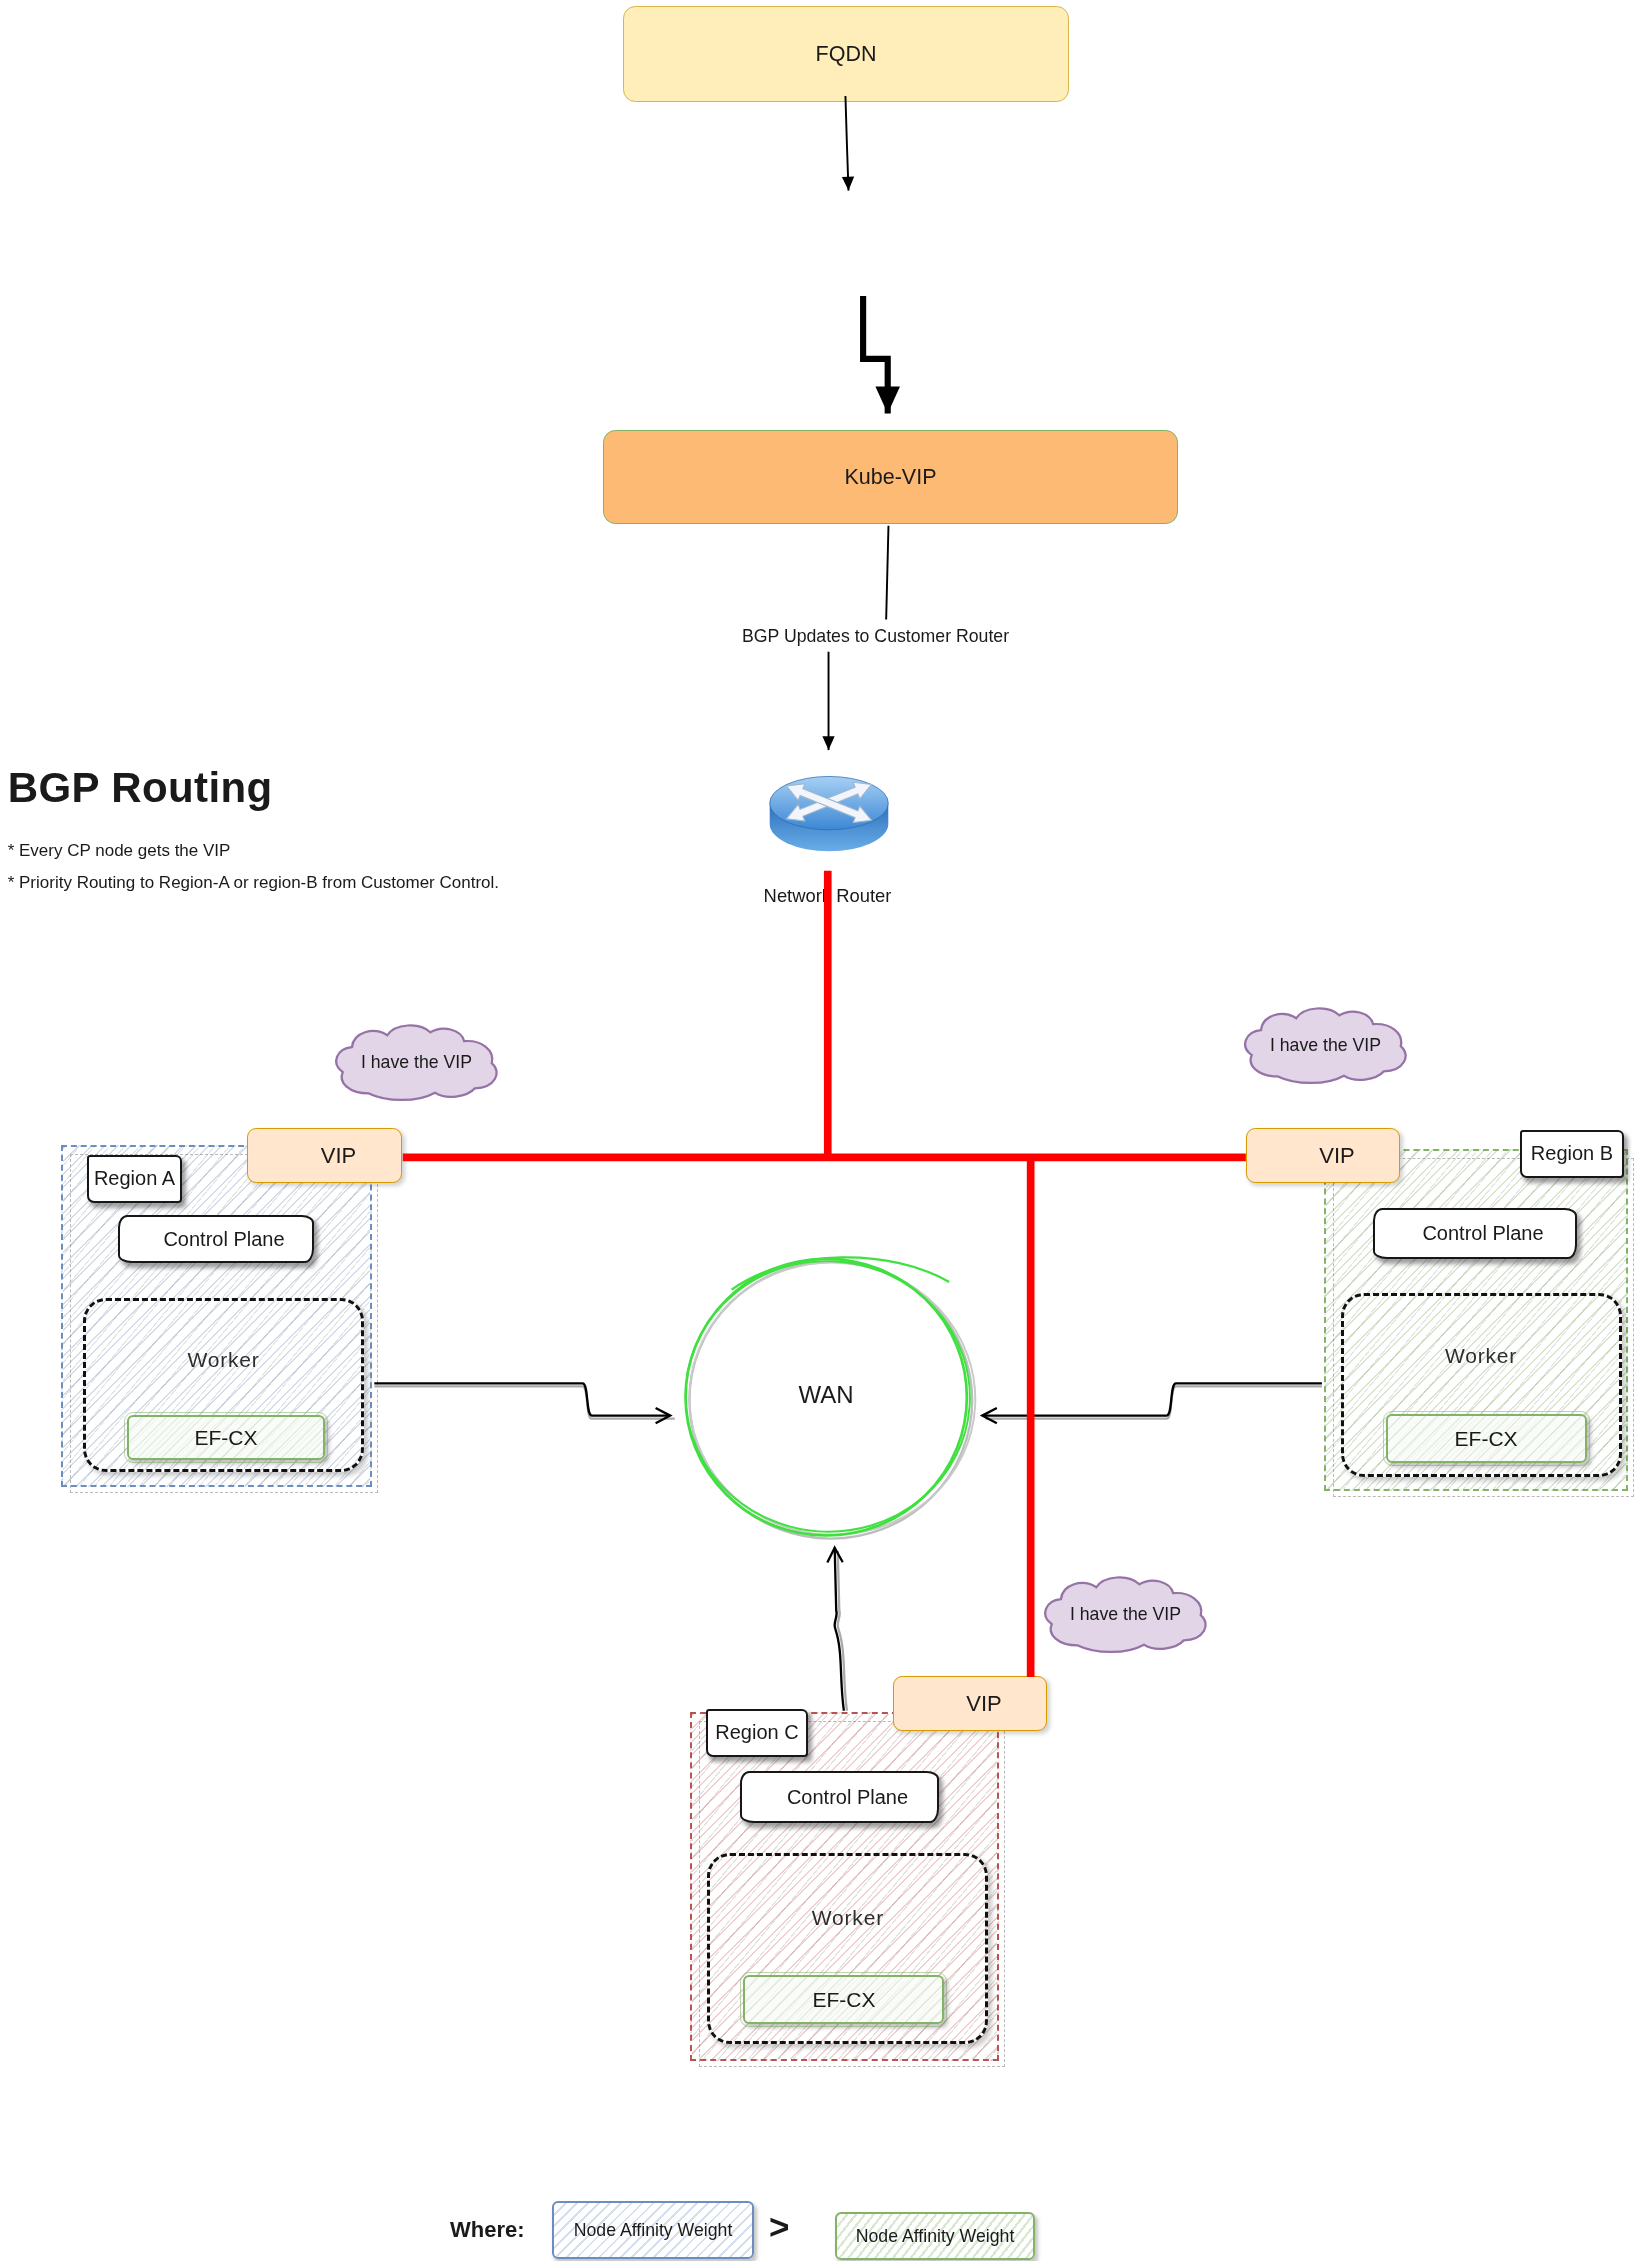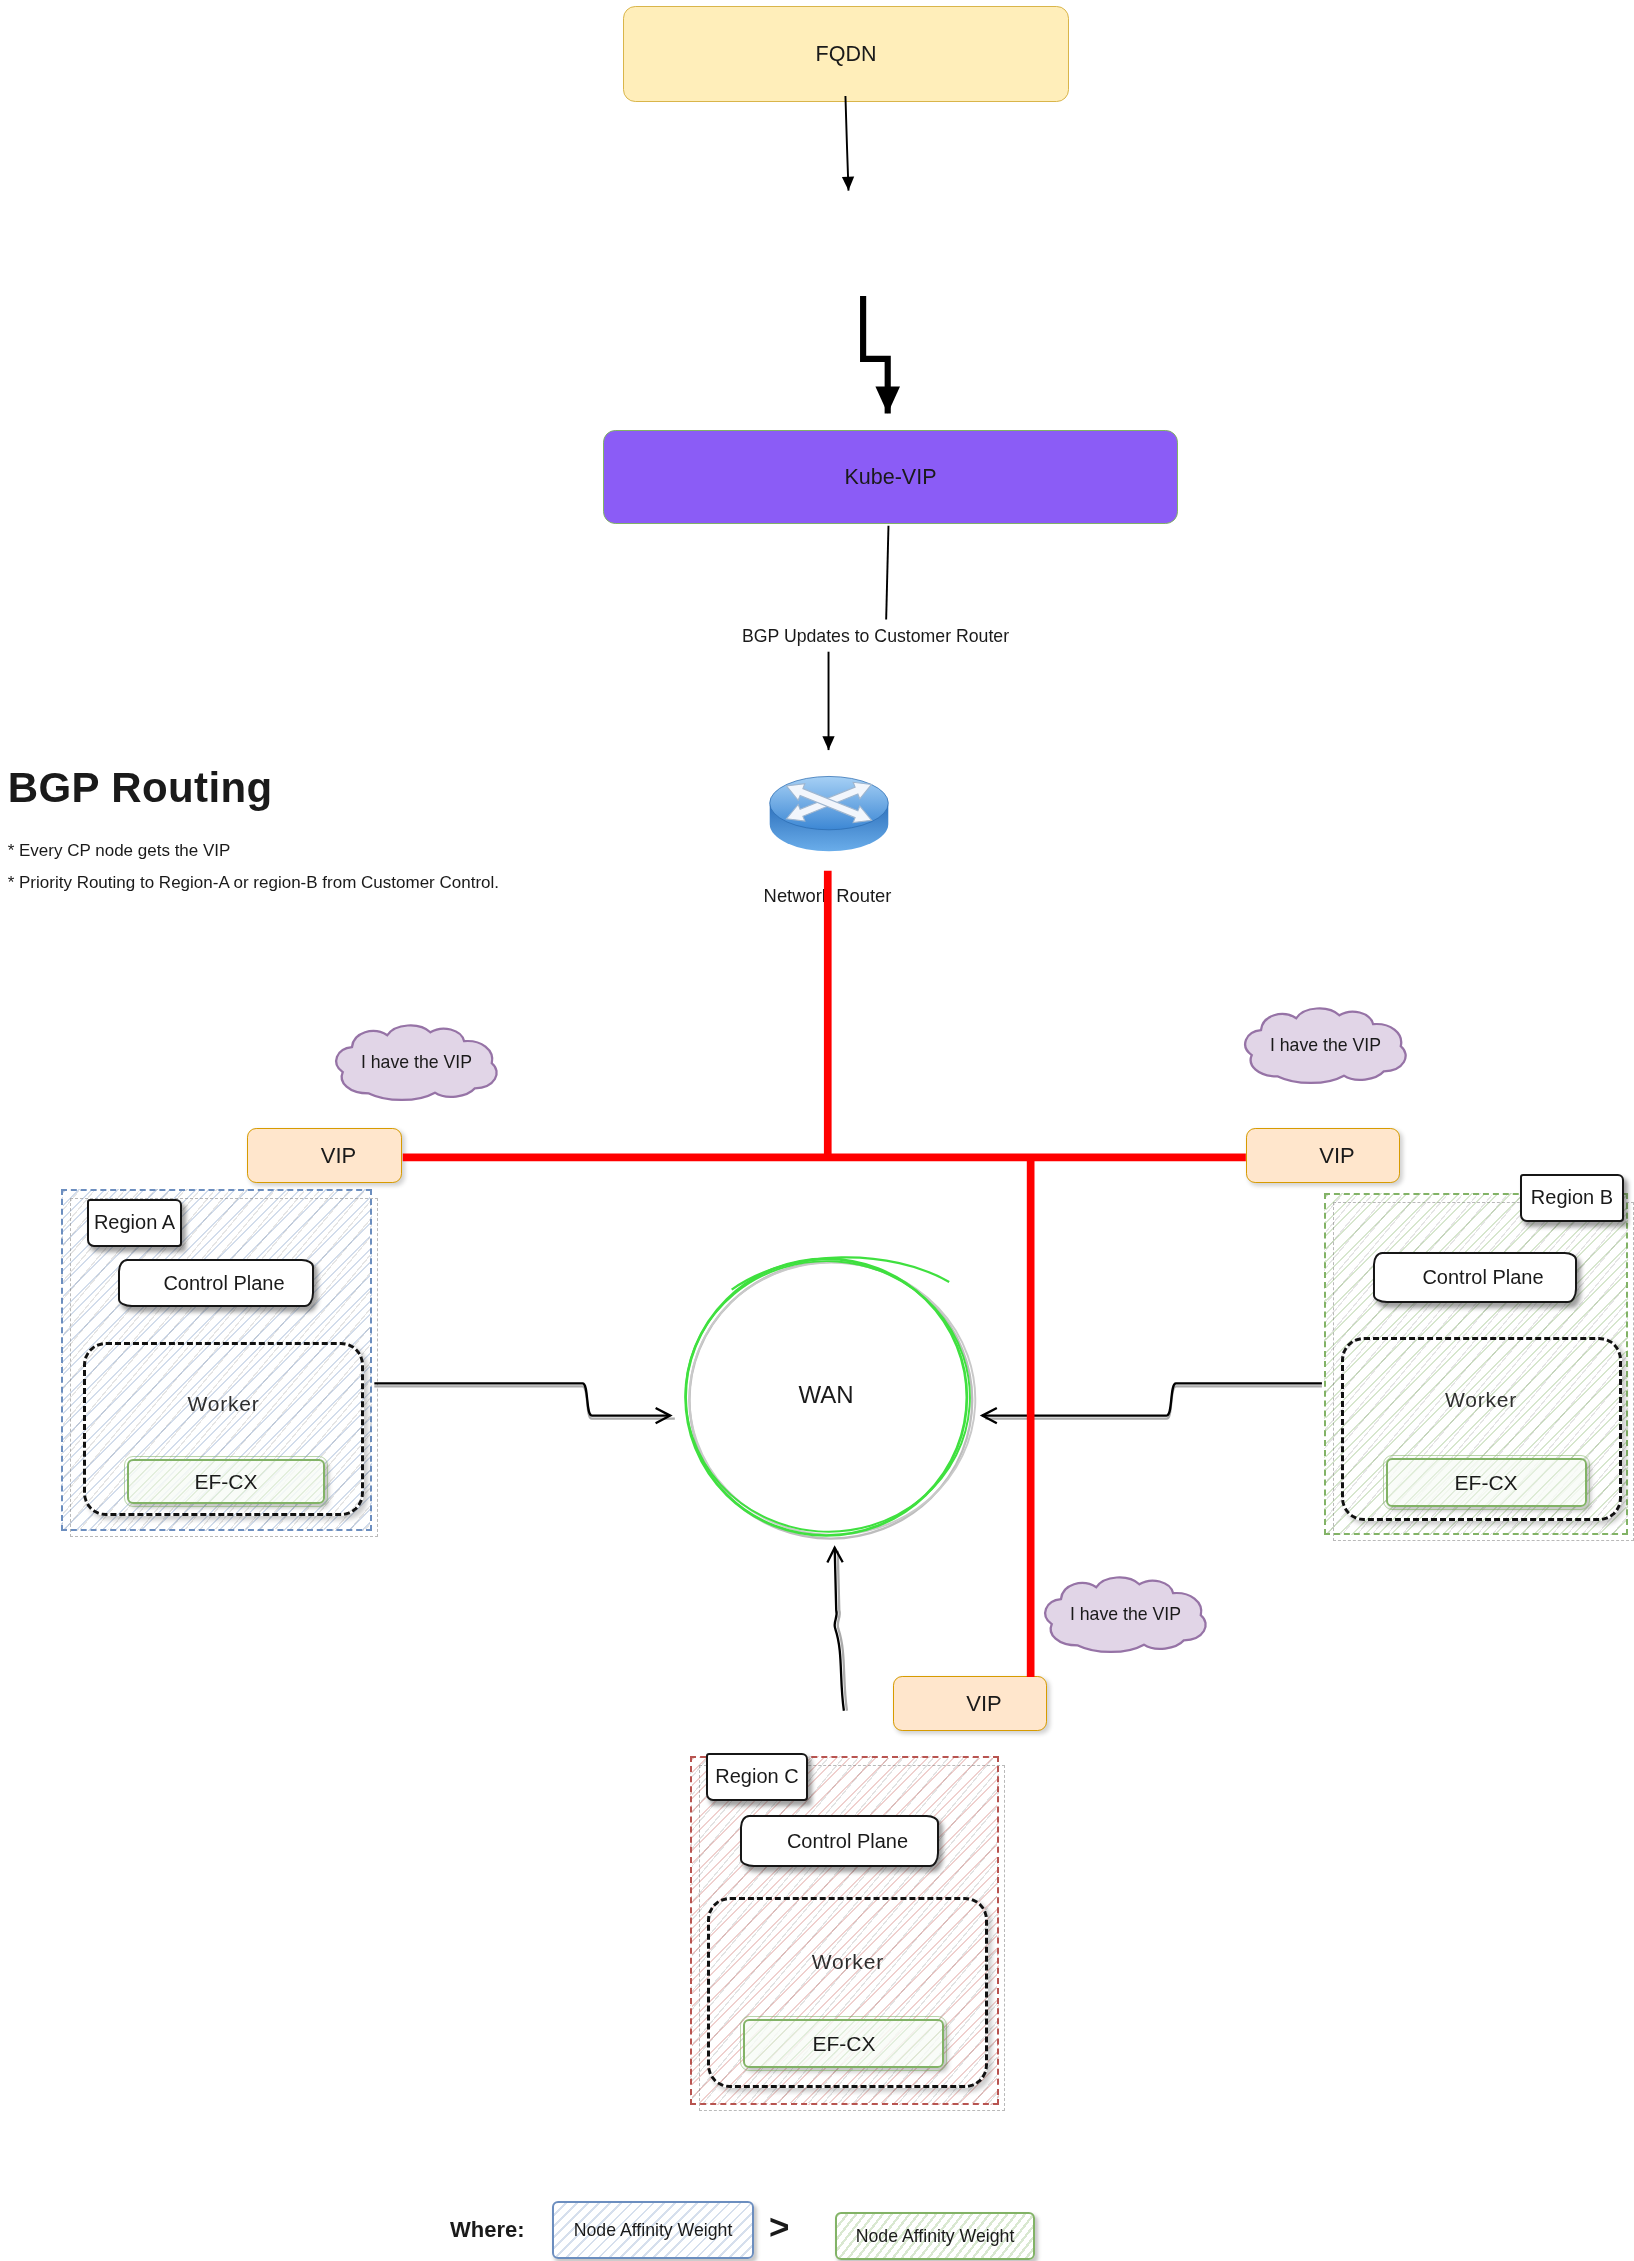--- a/index.html
+++ b/index.html
@@ -4,32 +4,32 @@
 <style>
   html,body{margin:0;padding:0;background:#ffffff;font-family:"Liberation Sans",sans-serif;color:#1a1a1a;}
   #canvas{position:relative;width:1634px;height:2261px;background:#ffffff;overflow:hidden;}
   .abs{position:absolute;box-sizing:border-box;}
   .ctr{display:flex;align-items:center;justify-content:center;text-align:center;}
 
   
   .flowbox{border-radius:12.3px;border:1.9px solid;font-size:21.5px;z-index:2;}
   .fqdn{background:#ffeeba;border-color:#d9b54a;}
   .dns{background:#f8cecc;border-color:#b85450;}
-  .kube{background:#8b5cf6;border-color:#82b366;}
+  .kube{background:#fdba74;border-color:#82b366;}
 
   
   .vipbox{background:#ffe6cc;border:1.9px solid #d79b00;border-radius:9.2px;font-size:22px;
           box-shadow:2.3px 2.3px 4.6px rgba(0,0,0,0.18);z-index:3;padding-left:28px;}
 
   
   .title{font-size:42px;font-weight:bold;letter-spacing:0.4px;z-index:1;}
   .note{font-size:17px;line-height:31.5px;white-space:nowrap;z-index:1;}
 
   
-  .region{border:2.3px dashed;z-index:1;margin-top:44px;}
+  .region{border:2.3px dashed;z-index:1;}
   .region::after{content:"";position:absolute;left:7px;top:7px;right:-7.7px;bottom:-7.7px;
                  border:1.5px dashed rgba(128,128,128,0.55);pointer-events:none;}
   .region-a{border-color:#6c8ebf;
     background-image:repeating-linear-gradient(135deg,rgba(108,142,191,0.30) 0 1.5px,transparent 1.5px 9.2px),
                      repeating-linear-gradient(130deg,rgba(125,125,125,0.20) 0 1.2px,transparent 1.2px 11.5px);}
   .region-b{border-color:#82b366;
     background-image:repeating-linear-gradient(135deg,rgba(130,179,102,0.32) 0 1.5px,transparent 1.5px 9.2px),
                      repeating-linear-gradient(130deg,rgba(125,125,125,0.20) 0 1.2px,transparent 1.2px 11.5px);}
   .region-c{border-color:#b85450;
     background-image:repeating-linear-gradient(135deg,rgba(203,100,94,0.30) 0 1.5px,transparent 1.5px 9.2px),

